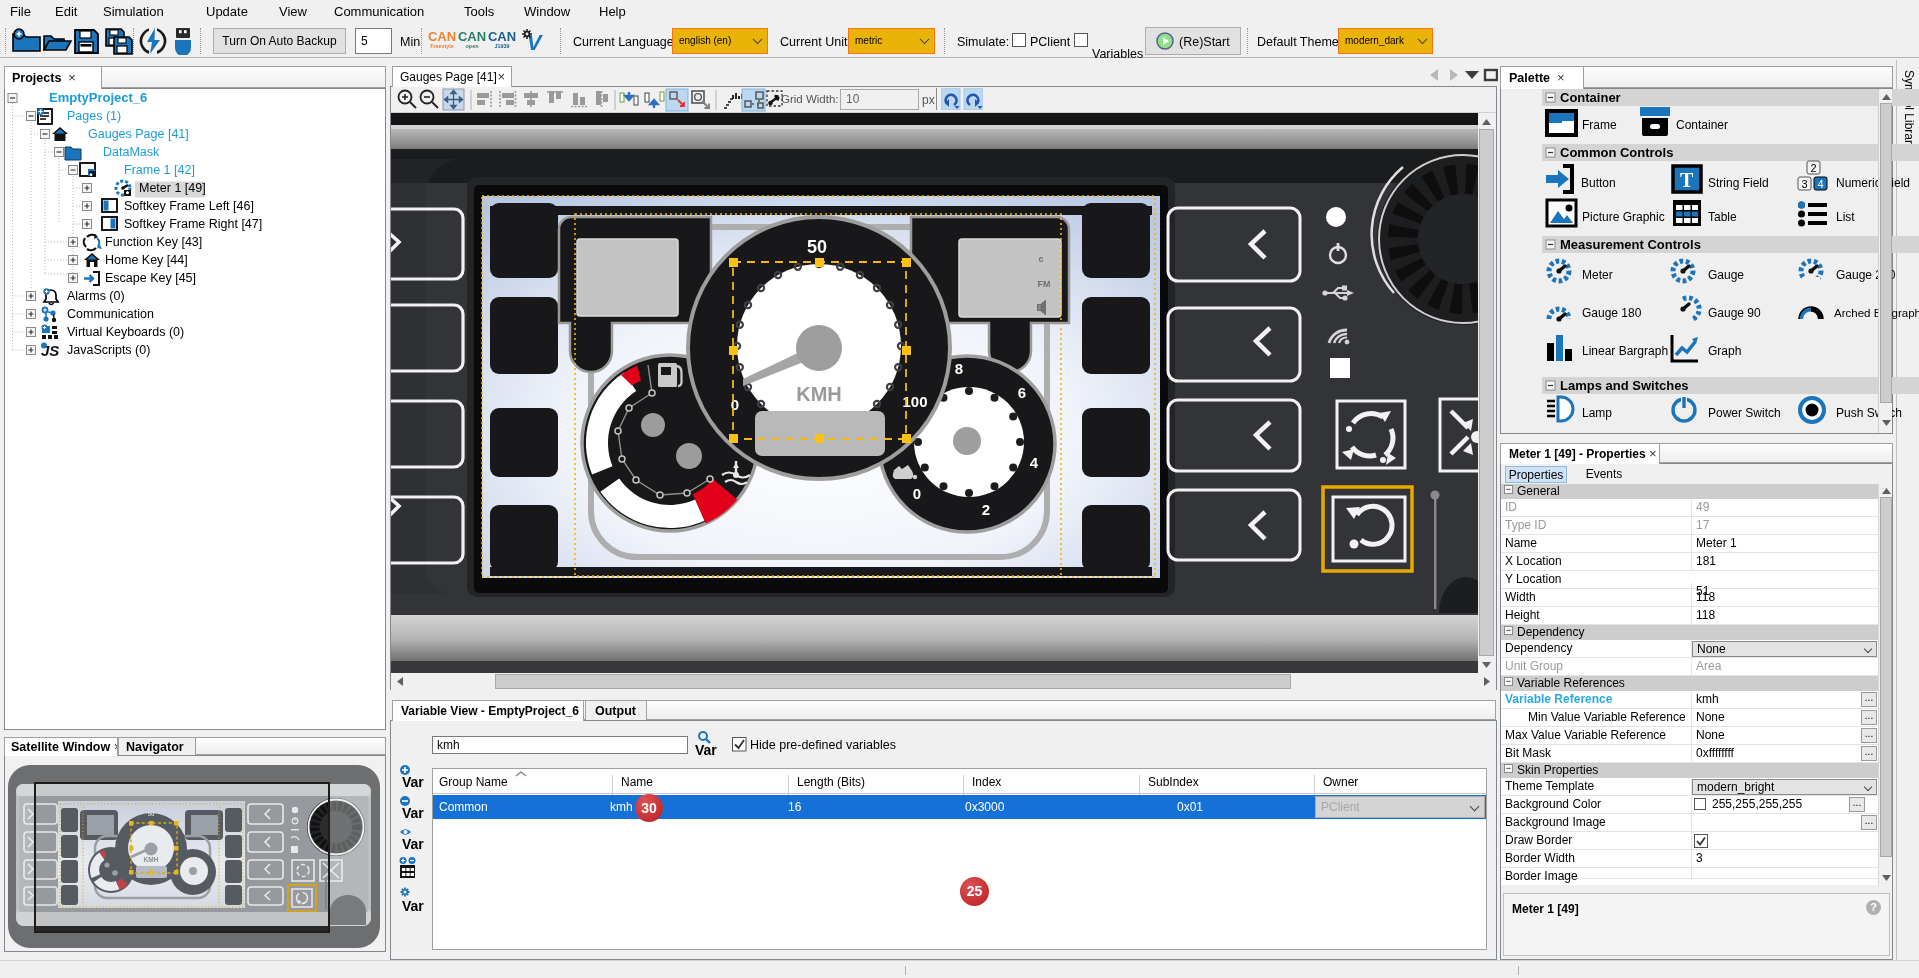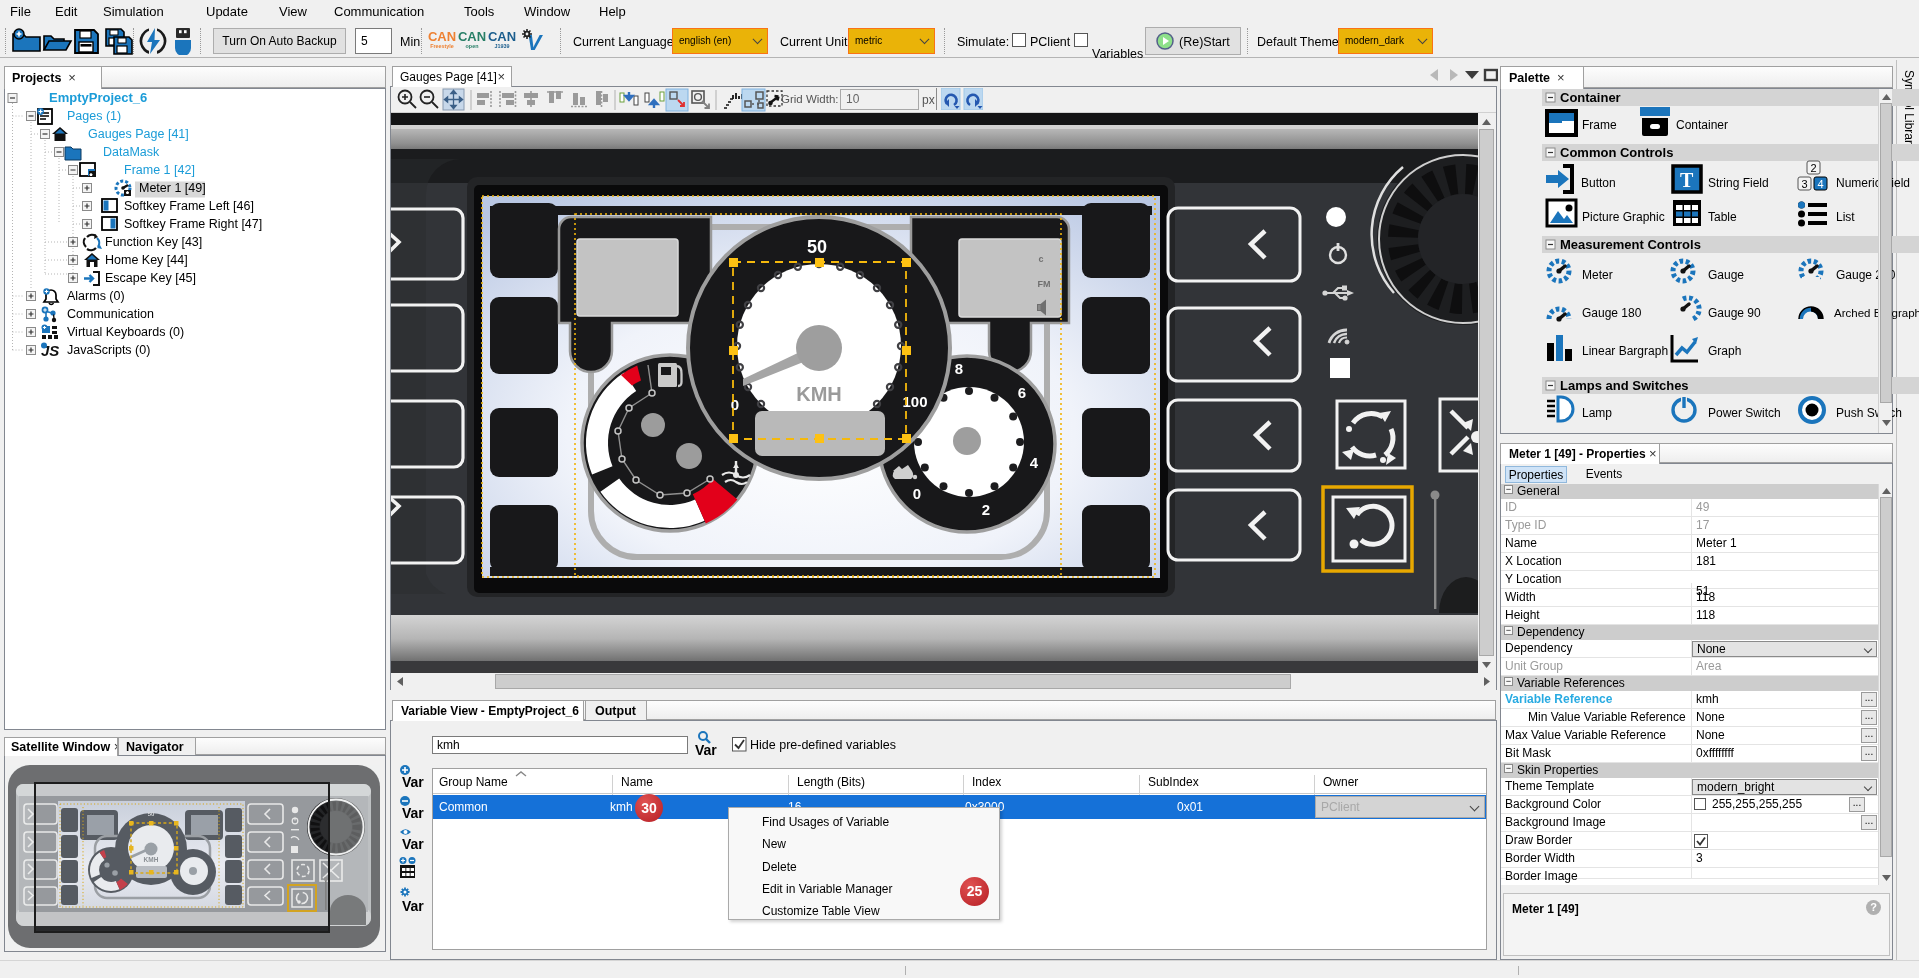--- a/index.html
+++ b/index.html
@@ -904,27 +904,20 @@
  <div class="abs" style="left:0;top:26px;width:1053px;height:24px;background:#1571d8;color:#fff;">
   <span class="abs" style="left:6px;top:5px;">Common</span>
   <span class="abs" style="left:177px;top:5px;">kmh</span>
   <span class="abs" style="left:355px;top:5px;">16</span>
   <span class="abs" style="left:532px;top:5px;">0x3000</span>
   <span class="abs" style="left:708px;top:5px;margin-left:36px;">0x01</span>
   <div class="abs" style="left:882px;top:1px;width:170px;height:22px;background:#d4d4d4;border:1px solid #aaa;color:#a8a8a8;line-height:20px;padding-left:5px;">PClient<span style="position:absolute;right:6px;top:6px;width:7px;height:7px;border-right:1.6px solid #444;border-bottom:1.6px solid #444;transform:rotate(45deg);"></span></div>
  </div>
 </div>
 
-<div class="abs" style="left:337px;top:86px;width:272px;height:113px;background:#f8f8f8;border:1px solid #aaa;box-shadow:2px 2px 3px rgba(0,0,0,0.18);z-index:5;">
- <div class="abs" style="left:33px;top:7px;">Find Usages of Variable</div>
- <div class="abs" style="left:33px;top:29px;">New</div>
- <div class="abs" style="left:33px;top:52px;">Delete</div>
- <div class="abs" style="left:33px;top:74px;">Edit in Variable Manager</div>
- <div class="abs" style="left:33px;top:96px;">Customize Table View</div>
-</div>
 <div class="abs" style="left:244px;top:73px;width:28px;height:28px;border-radius:50%;background:radial-gradient(circle at 35% 30%,#e05252,#b61e24);color:#fff;font-weight:bold;font-size:14px;text-align:center;line-height:28px;z-index:6;">30</div>
 <div class="abs" style="left:569px;top:156px;width:29px;height:29px;border-radius:50%;background:radial-gradient(circle at 35% 30%,#e05252,#b61e24);color:#fff;font-weight:bold;font-size:14px;text-align:center;line-height:29px;z-index:6;">25</div>
 </div>
 <div class="minbtn" style="left:1482px;top:709px;"></div>
 
 <div class="panel-tab" style="left:1500px;top:66px;width:84px;height:23px;line-height:22px;padding-left:8px;z-index:3;">Palette&nbsp;&nbsp;<span class="tab-x">×</span></div>
 <div class="abs" style="left:1500px;top:66px;width:393px;height:22px;border:1px solid #a0a0a0;background:linear-gradient(#fdfdfd,#eee);z-index:1;"></div>
 <div class="panel-body" style="left:1500px;top:88px;width:393px;height:346px;background:#efefef;z-index:2;padding-left:41px;" id="palette">
 <svg width="391" height="344" viewBox="0 0 391 344" font-family="Liberation Sans">
 <defs>

